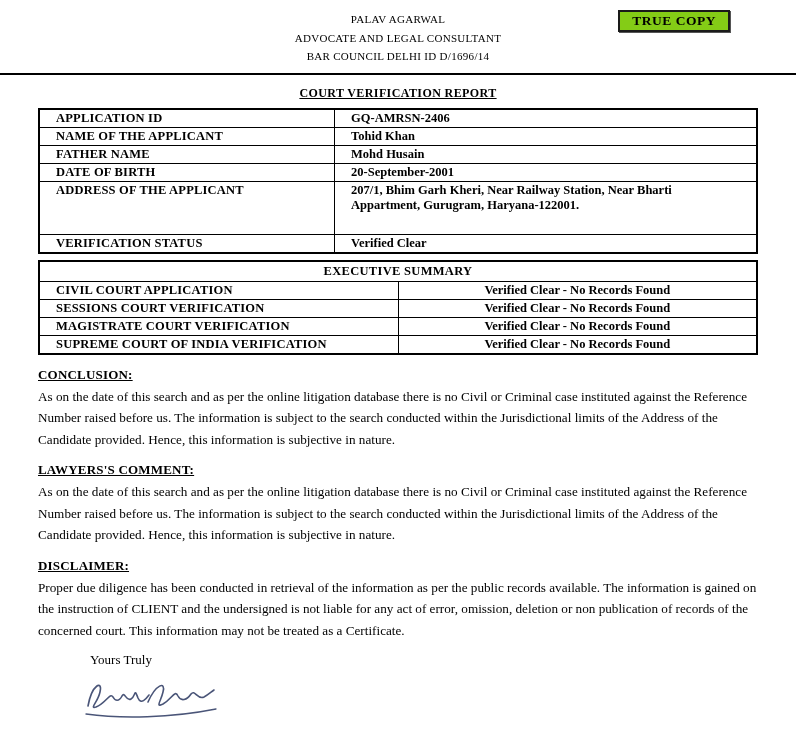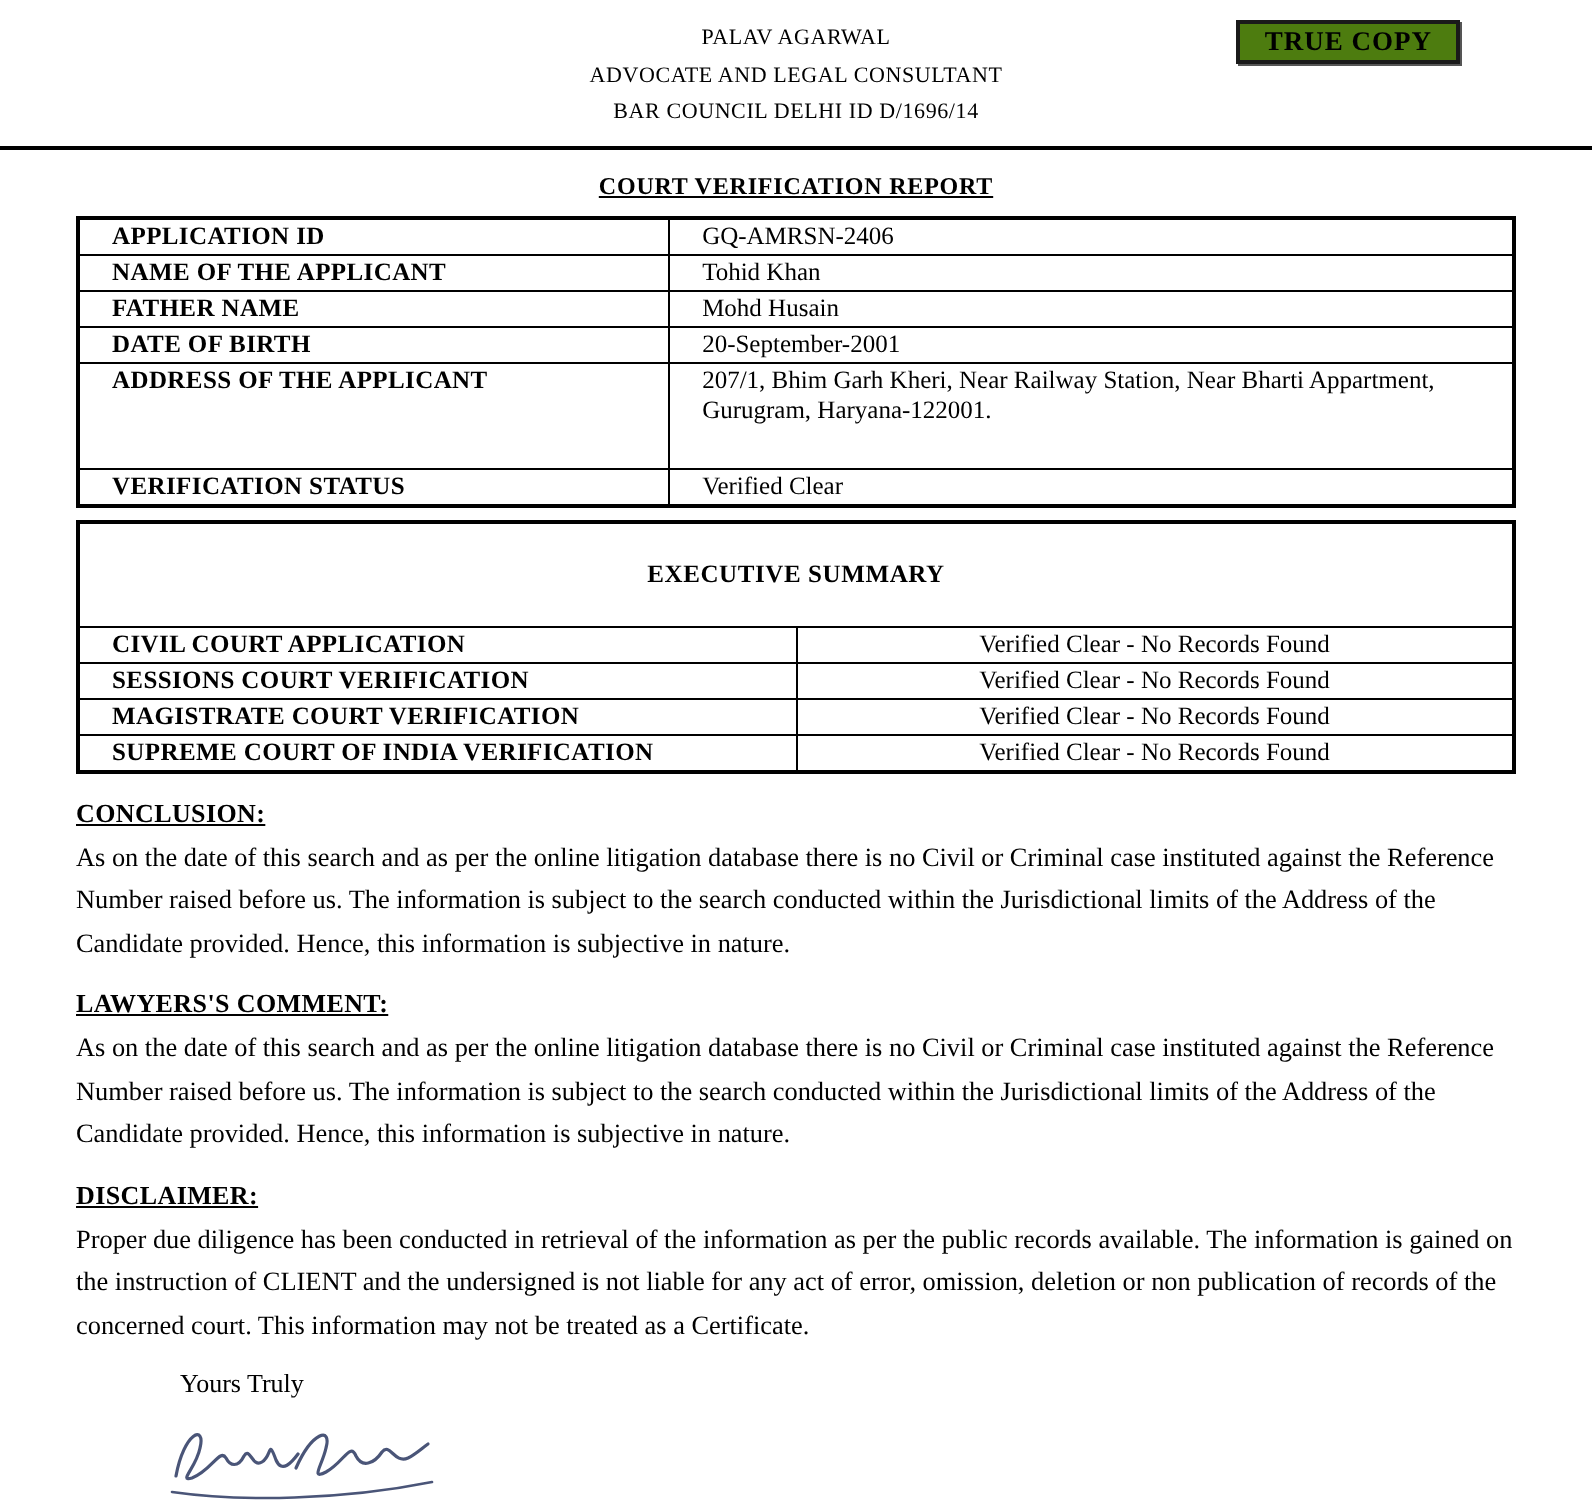--- a/index.html
+++ b/index.html
@@ -9,38 +9,38 @@
     font-family: "Liberation Serif", serif;
     overflow: hidden;
   }
   .page { position: relative; padding: 10px 38px 0 38px; box-sizing: border-box; }
 
   .header { text-align: center; font-weight: normal; font-size: 11px; line-height: 18.5px; letter-spacing: 0.3px; }
   .stamp {
     position: absolute; top: 10px; right: 66px;
     border: 2px solid #1a1a1a; box-shadow: 1px 1px 0 #555;
     padding: 1px 12px; font-weight: bold; font-size: 13.5px; letter-spacing: 0.5px;
-    background: #4d7c0f;
+    background: #84cc16;
   }
   .rule { border-top: 2px solid #000; margin: 7px -38px 0 -38px; }
 
   .report-title {
     text-align: center; font-weight: bold; font-size: 12px;
     text-decoration: underline; letter-spacing: 0.4px;
     margin: 11px 0 7px 0;
   }
 
   table { width: 100%; border-collapse: collapse; table-layout: fixed; }
   table.info { border: 2px solid #000; }
   td, th { border: 1.5px solid #000; font-size: 12.5px; padding: 1px 16px; vertical-align: top; }
   .lbl { width: 36.5%; font-weight: bold; letter-spacing: 0.2px; }
-  .val { font-weight: normal; margin-left: 48px; }
+  .val { font-weight: bold; margin-left: 48px; }
   td.tall { height: 50px; }
   .summary { margin-top: 6px; }
-  .summary th { text-align: center; font-size: 12.5px; letter-spacing: 0.3px; padding: 18px 6px; }
+  .summary th { text-align: center; font-size: 12.5px; letter-spacing: 0.3px; padding: 2px 6px; }
   .summary .val { text-align: center; }
 
   .section-heading { font-weight: bold; font-size: 13px; text-decoration: underline; margin: 12px 0 3px 0; letter-spacing: 0.2px; }
   .section-body { font-size: 13.2px; line-height: 21.5px; }
 
   .salutation { margin: 11px 0 0 52px; font-size: 13px; }
   .signature-wrap { margin: 4px 0 0 38px; height: 52px; }
 </style>
 </head>
 <body>

